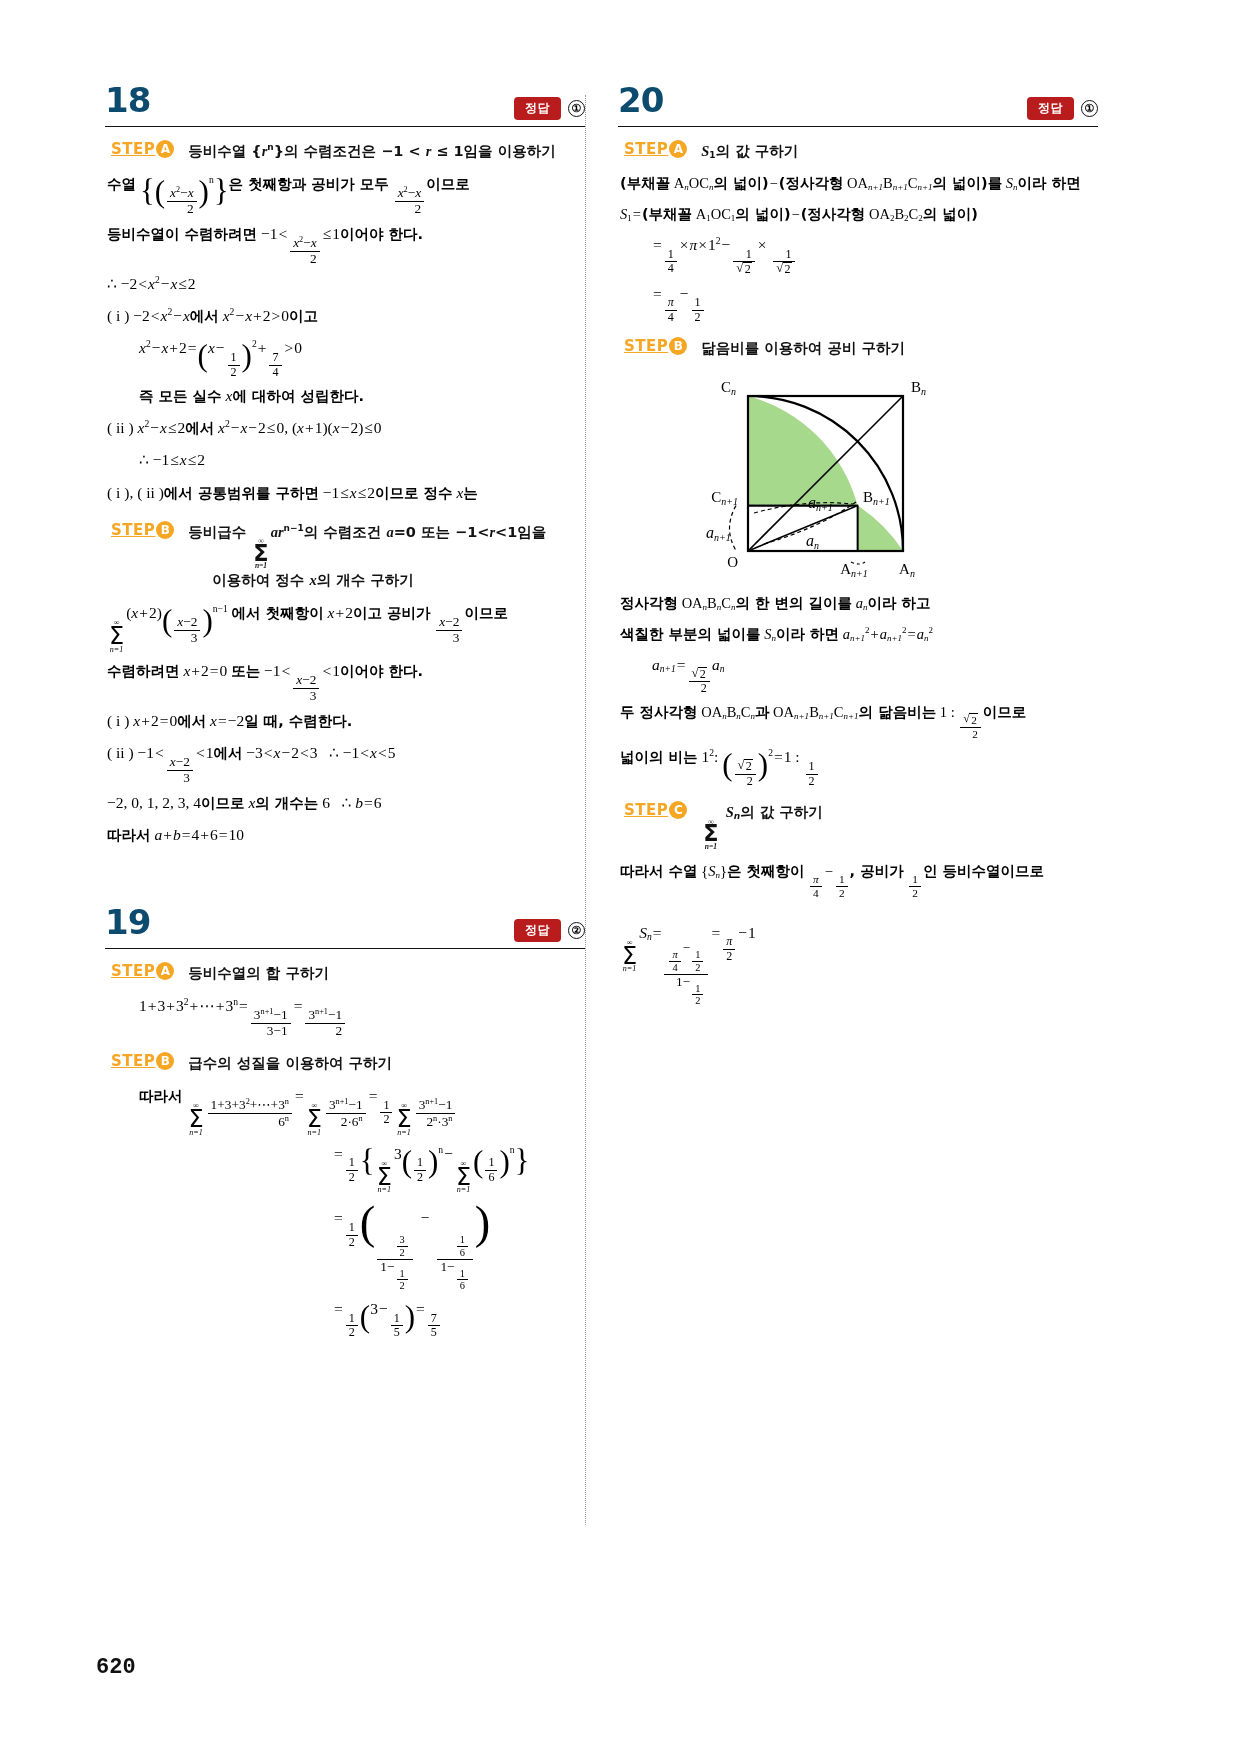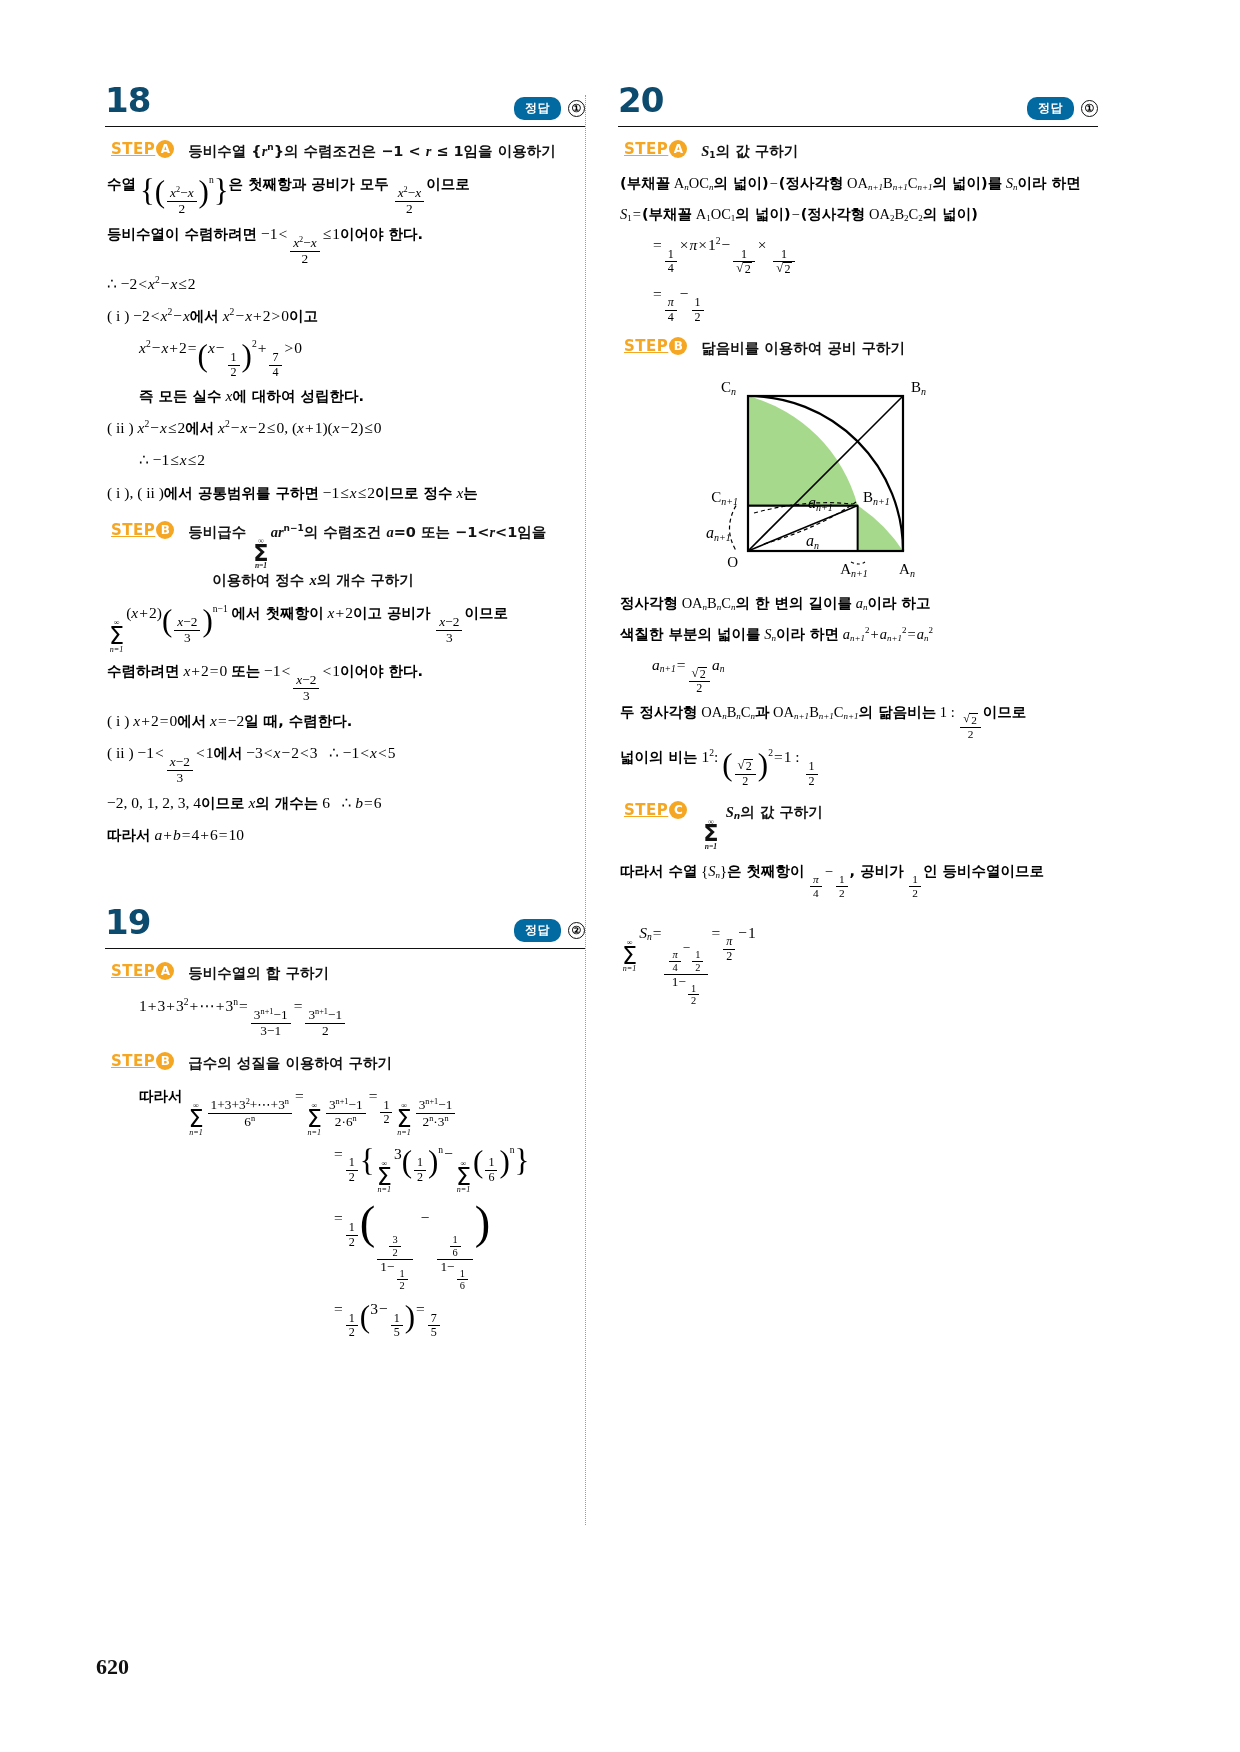--- a/index.html
+++ b/index.html
@@ -38,27 +38,27 @@
     font-size:34px;
     color:#0c4a6e;
     letter-spacing:-1px;
     line-height:40px;
   }
   .ans-wrap {
     position:absolute; right:0; bottom:6px;
     display:flex; align-items:center; gap:7px;
   }
   .ans-badge {
-    background:#0369a1;
+    background:#b91c1c;
     color:#fff;
     font-family:"Liberation Sans", sans-serif;
     font-weight:bold;
     font-size:12px;
     padding:2.5px 11px 3.5px 11px;
-    border-radius:10px;
+    border-radius:4px;
     letter-spacing:0.5px;
   }
   .ans-circle {
     display:inline-flex; align-items:center; justify-content:center;
     width:17px; height:17px;
     border:1.4px solid #111;
     border-radius:50%;
     font-family:"Liberation Sans", sans-serif;
     font-size:11px; font-weight:bold;
     line-height:1;
@@ -110,21 +110,21 @@
   .line.indent  { margin-left:34px; }
   .kr { font-family:"DejaVu Sans", sans-serif; font-size:14.5px; font-weight:bold; }
   .mi { font-family:"Liberation Serif", serif; font-style:italic; }
   .mn { font-family:"Liberation Serif", serif; }
   .op { font-family:"Liberation Serif", serif; padding:0 1px; }
 
   
   .frac {
     display:inline-flex; flex-direction:column;
     vertical-align:-0.52em;
-    text-align:center;
+    text-align:right;
     margin:0 2px;
     line-height:1.12;
   }
   .frac > .num { border-bottom:1.2px solid #000; padding:0 3px; font-size:0.86em; }
   .frac > .den { padding:0 3px; font-size:0.86em; }
   .frac.sm { vertical-align:-0.5em; }
   .frac.sm > .num, .frac.sm > .den { font-size:0.78em; }
 
   sup.ex { font-size:0.62em; vertical-align:super; font-style:normal; }
   sub.ix { font-size:0.62em; vertical-align:-0.25em; font-style:italic; }
@@ -152,21 +152,21 @@
   .tall-paren { font-size:2.0em; font-family:"Liberation Serif", serif; vertical-align:-0.42em; line-height:0; }
   .tall-brace { font-size:2.0em; font-family:"Liberation Serif", serif; vertical-align:-0.40em; line-height:0; }
 
   
   .diagram { margin:6px 0 8px 0; display:flex; justify-content:center; }
 
   
   .page-no {
     position:absolute;
     left:96px; bottom:72px;
-    font-family:Liberation Serif, serif;
+    font-family:Liberation Mono, monospace;
     font-weight:bold;
     font-size:22px;
     color:#111;
   }
   .gap-lg { height:48px; }
 </style>
 </head>
 <body>
 
 <div class="page">

